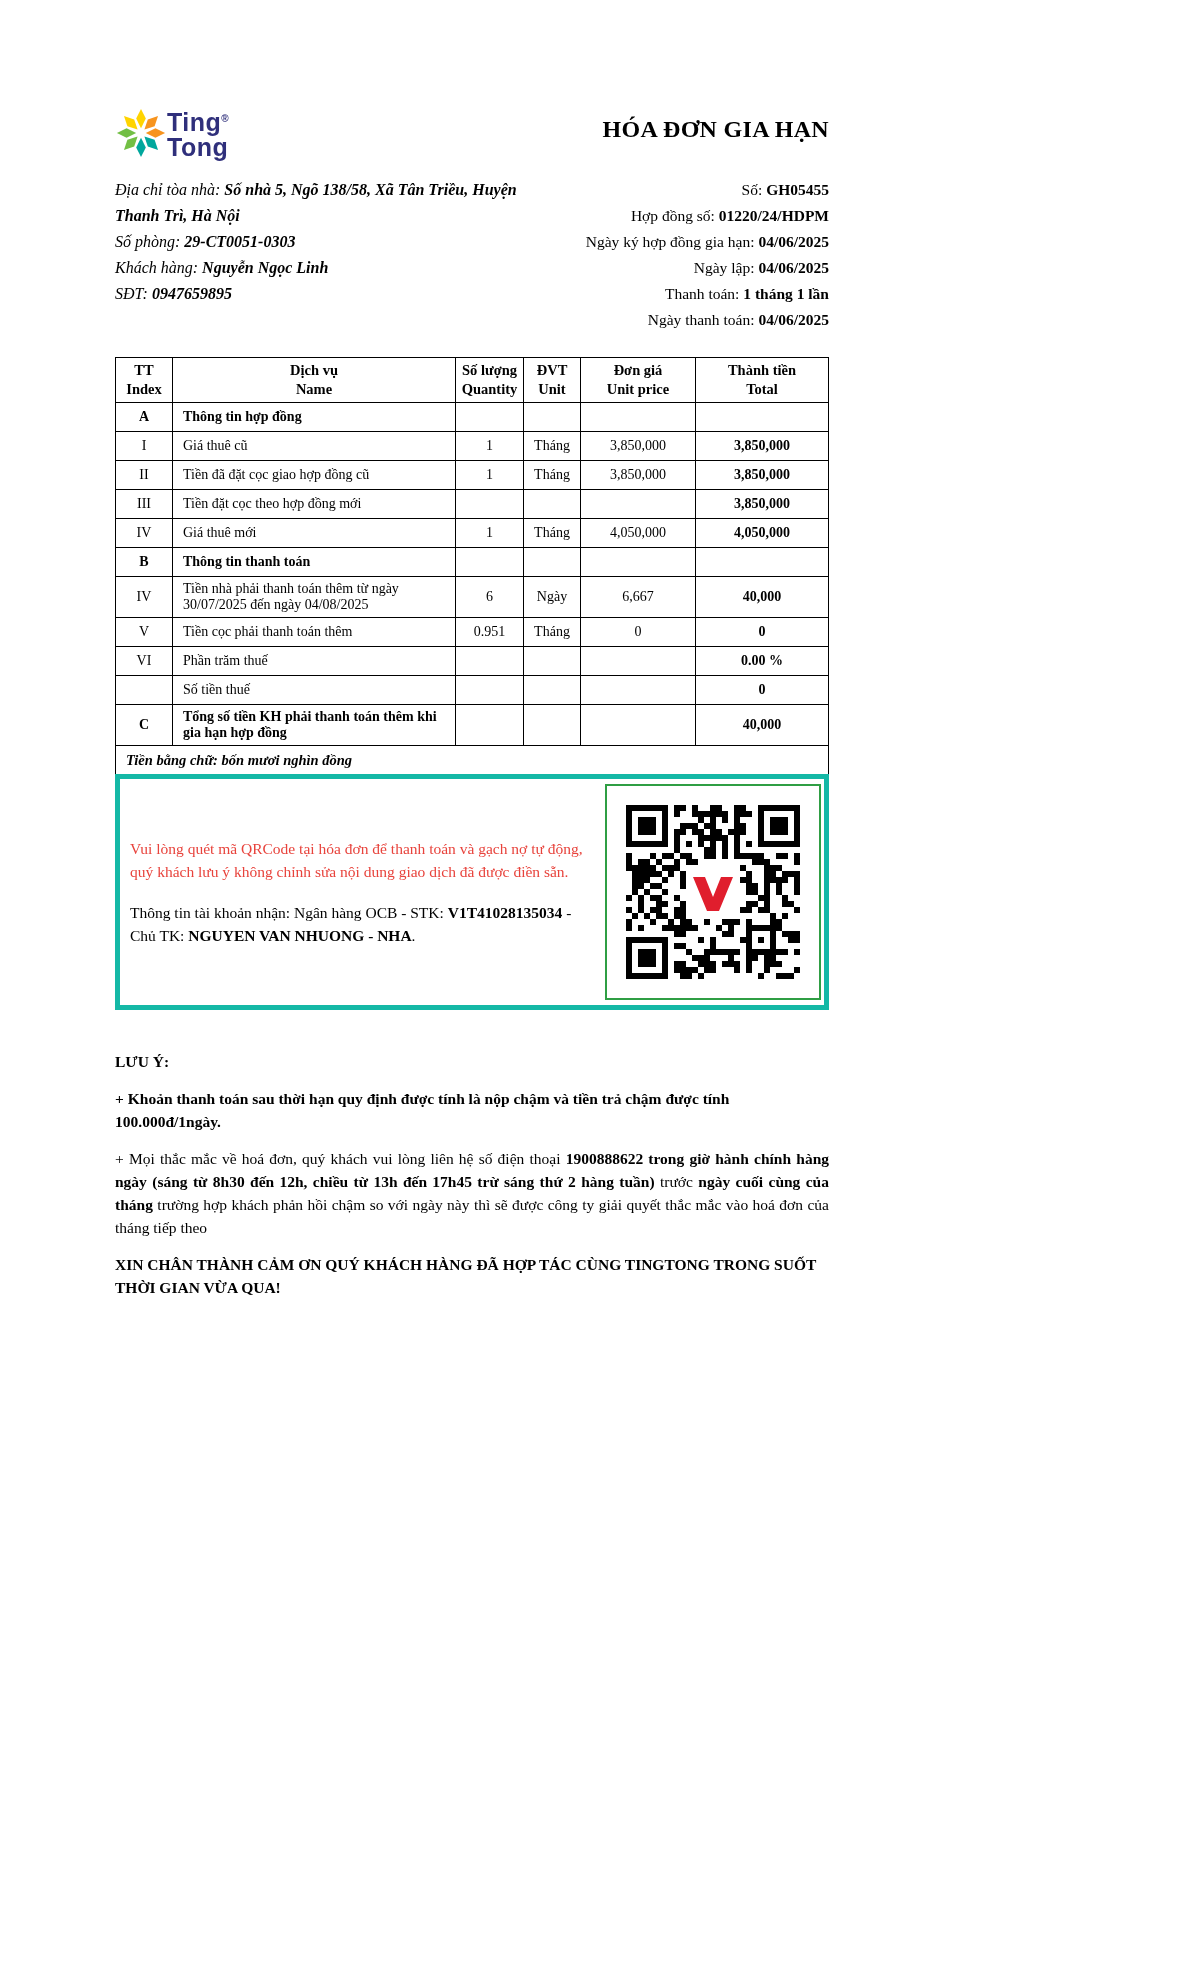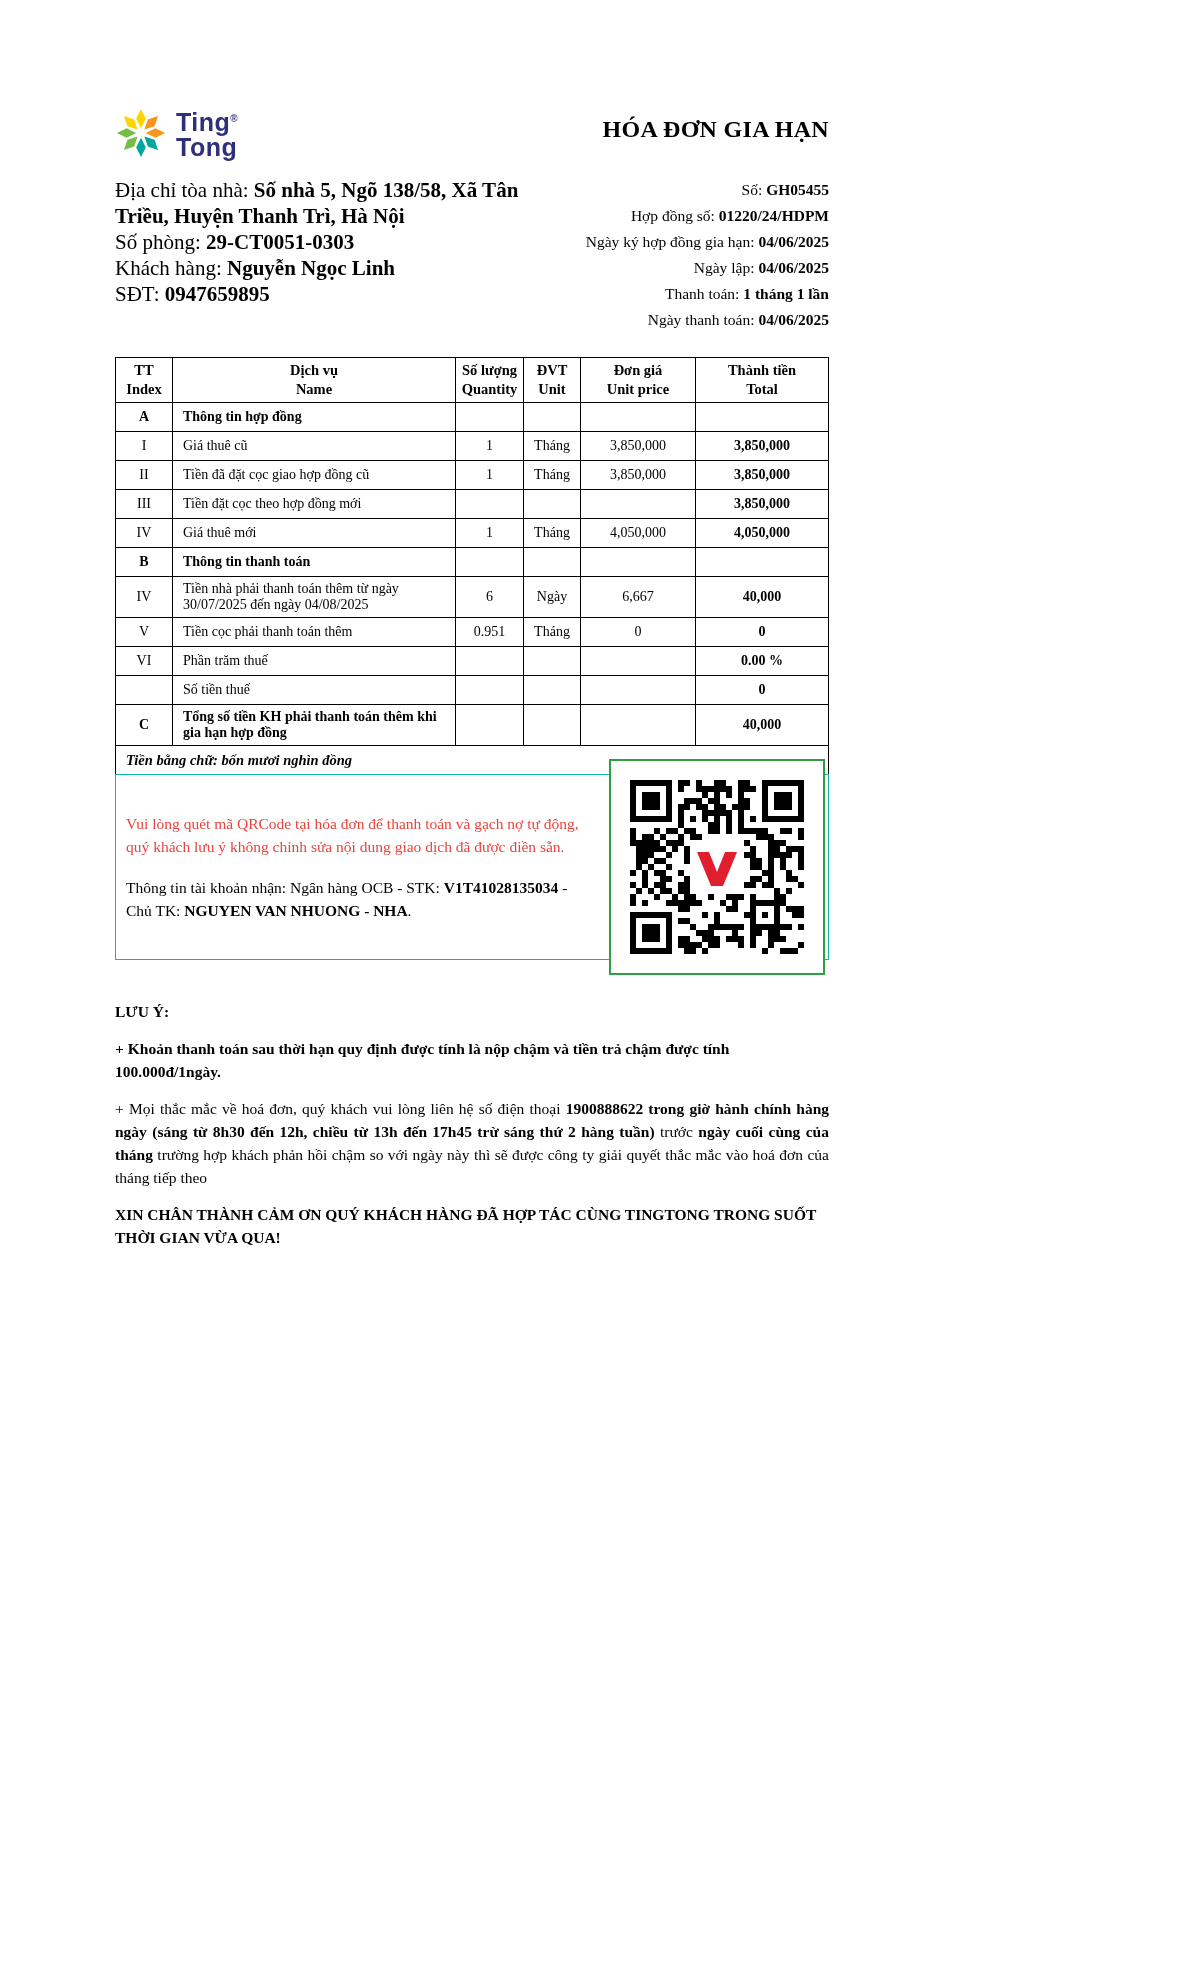--- a/index.html
+++ b/index.html
@@ -17,40 +17,40 @@
   }
   .content {
     position: absolute;
     left: 115px;
     top: 106px;
     width: 714px;
   }
 
   
   .header-row { display: flex; justify-content: space-between; align-items: flex-start; }
-  .logo { display: flex; align-items: center; gap: 9px; }
+  .logo { display: flex; align-items: center; }
   .logo-text {
     font-family: "Liberation Sans", sans-serif;
     font-weight: bold;
     color: var(--logo-navy, #2f2f7b);
     font-size: 25px;
     line-height: 25px;
     letter-spacing: 0.5px;
   }
   .reg { font-size: 10px; vertical-align: super; font-weight: bold; }
   .invoice-title {
     font-size: 24px;
     font-weight: bold;
     padding-top: 10px;
     letter-spacing: 0.3px;
   }
 
   
   .info-row { display: flex; justify-content: space-between; margin-top: 17px; }
-  .info-left { width: 442px; font-size: 21px; line-height: 26px; }
+  .info-left { width: 442px; font-size: 16px; line-height: 26px; font-style: italic; }
   .info-right { flex: 1; text-align: right; font-size: 15.5px; line-height: 26px; }
   .info-value { font-weight: bold; }
 
   
   table { border-collapse: collapse; width: 100%; margin-top: 24px; table-layout: fixed; padding-left: 16px; }
   th, td { border: 1px solid #000; vertical-align: middle; }
   th { font-size: 14.5px; line-height: 19px; padding: 3px 2px; font-weight: bold; text-align: center; }
   td { font-size: 14px; padding: 4px 6px; height: 29px; text-align: center; }
   td.name { text-align: left; padding: 4px 10px; }
   td.total { font-weight: bold; }
@@ -59,23 +59,23 @@
     font-style: italic;
     font-weight: bold;
     padding: 5px 10px;
     font-size: 14.5px;
   }
 
   
   .qr-section {
     display: flex;
     align-items: center;
-    border: 1px solid #14b8a6;
+    border: 5px solid #14b8a6;
     margin-top: -1px;
-    height: 186px;
+    height: 236px;
   }
   .qr-text { flex: 1; padding: 8px 16px 8px 10px; }
   .qr-notice {
     color: var(--notice-red, #e8433c);
     font-size: 15.5px;
     line-height: 23px;
     margin-bottom: 18px;
   }
   .qr-account { font-size: 15.5px; line-height: 23px; }
   .qr-frame {

